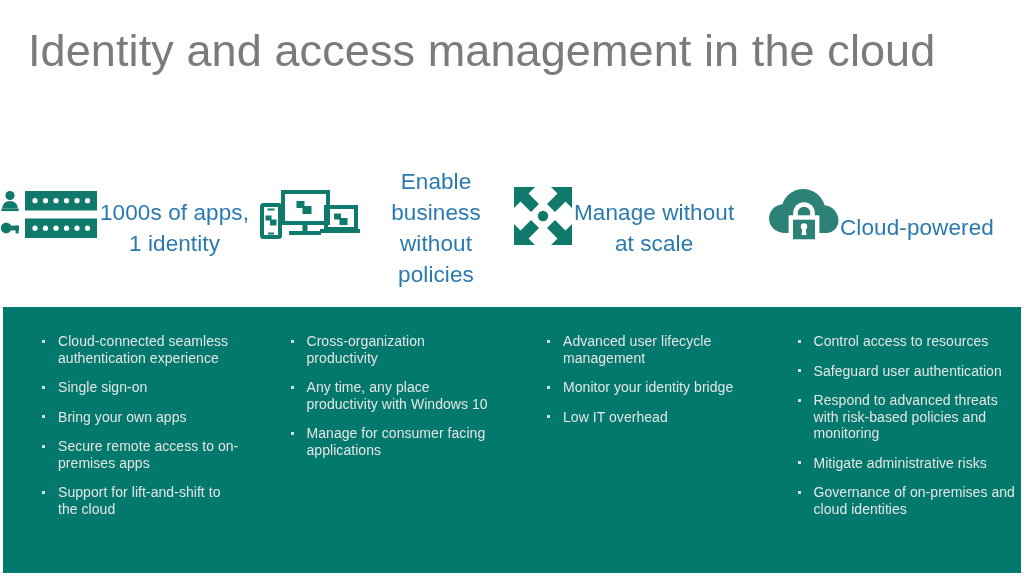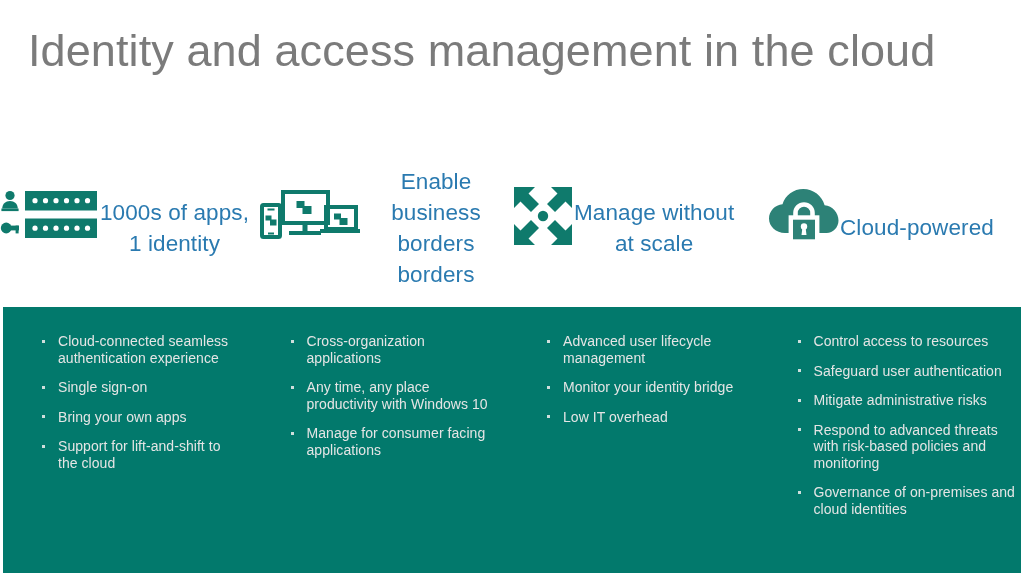--- a/index.html
+++ b/index.html
@@ -214,21 +214,21 @@
             <rect x="8" y="25" width="14" height="14" fill="#ffffff"></rect>
             <g fill="#0f7a6c">
               <rect x="9.5" y="26.5" width="6" height="5"></rect>
               <rect x="14" y="30.5" width="6.5" height="6"></rect>
             </g>
           </g>
         </svg>
       </div>
       <div class="col-heading">
         <div>Enable business</div>
-        <div>borders borders</div>
+        <div>without policies</div>
       </div>
     </div>
 
     <div class="col-top">
       <div class="icon-box">
         <svg class="icon-svg" width="62" height="62" viewBox="0 0 62 62" xmlns="http://www.w3.org/2000/svg">
           <g fill="#0f7a6c">
 
             <path d="M2 2 L23 2 L16.5 8.5 L27 19 L19 27 L8.5 16.5 L2 23 Z"></path>
 
@@ -276,46 +276,47 @@
   </div>
 
   <div class="teal-panel">
     <div class="columns-bottom">
 
       <div class="col-bottom c1">
         <ul class="bullets">
           <li>Cloud-connected seamless authentication experience</li>
           <li>Single sign-on</li>
           <li>Bring your own apps</li>
+          <li>Secure remote access to on-premises apps</li>
           <li>Support for lift-and-shift to the cloud</li>
         </ul>
       </div>
 
       <div class="col-bottom c2">
         <ul class="bullets">
-          <li>Cross-organization applications</li>
+          <li>Cross-organization productivity</li>
           <li>Any time, any place productivity with Windows 10</li>
           <li>Manage for consumer facing applications</li>
         </ul>
       </div>
 
       <div class="col-bottom c3">
         <ul class="bullets">
           <li>Advanced user lifecycle management</li>
           <li>Monitor your identity bridge</li>
           <li>Low IT overhead</li>
         </ul>
       </div>
 
       <div class="col-bottom c4">
         <ul class="bullets">
           <li>Control access to resources</li>
           <li>Safeguard user authentication</li>
+          <li>Respond to advanced threats with risk-based policies and monitoring</li>
           <li>Mitigate administrative risks</li>
-          <li>Respond to advanced threats with risk-based policies and monitoring</li>
           <li>Governance of on-premises and cloud identities</li>
         </ul>
       </div>
 
     </div>
   </div>
 
 </div>
 
 </body></html>

